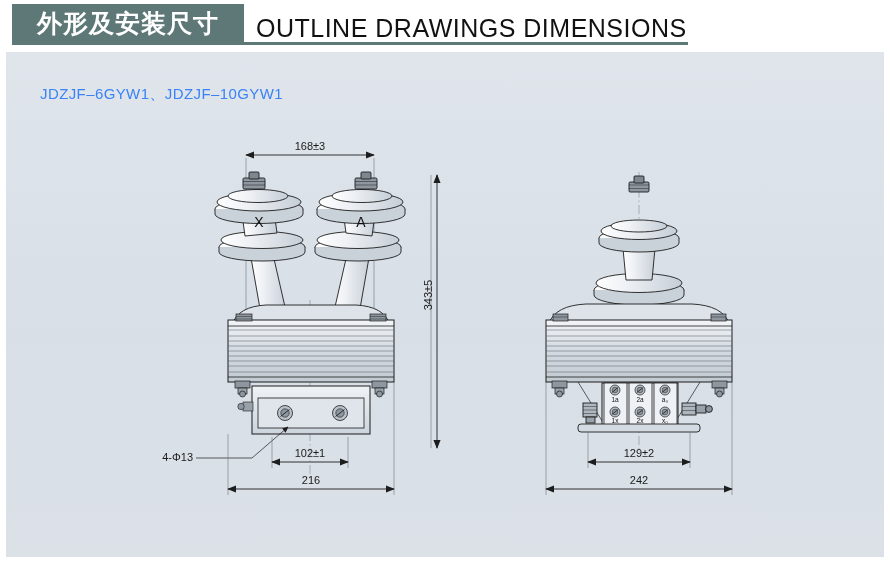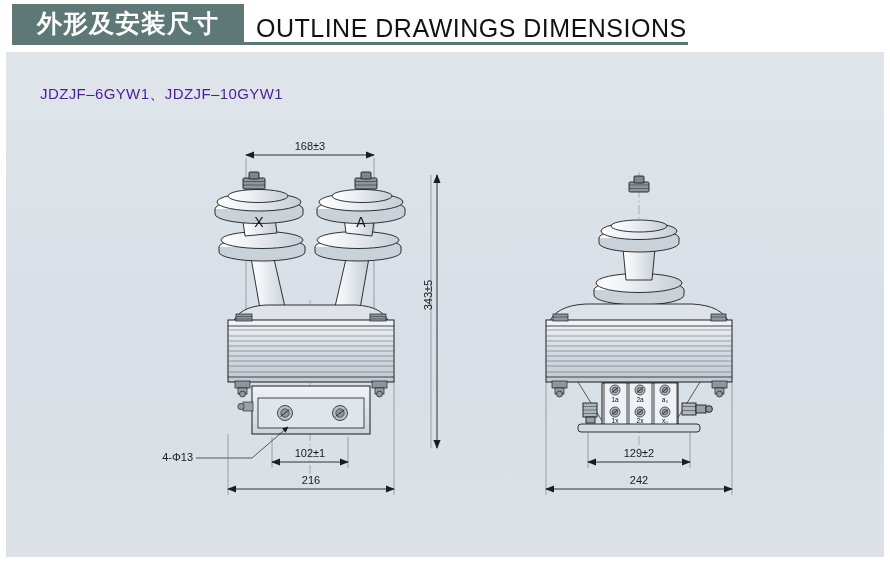--- a/index.html
+++ b/index.html
@@ -33,21 +33,21 @@
     position:absolute;left:12px;top:42px;width:676px;height:3px;background:#5e7878;
   }
 
   
   .panel{
     position:absolute;left:6px;top:52px;width:878px;height:505px;
     background:linear-gradient(180deg,#dfe5eb 0%,#d8dfe6 55%,#dbe1e7 100%);
   }
   .model-label{
     position:absolute;left:40px;top:85px;
-    font-size:15px;color:#4c1d95;letter-spacing:.4px;white-space:nowrap;
+    font-size:15px;color:#3b82f6;letter-spacing:.4px;white-space:nowrap;
   }
 
   svg.draw{position:absolute;left:0;top:0;width:890px;height:563px;pointer-events:none;}
 
   .dimtxt{font-size:11px;fill:#1a1a1a;font-family:"Liberation Sans",sans-serif;}
   .termtxt{font-size:6.5px;fill:#111;font-family:"Liberation Sans",sans-serif;}
   .biglab{font-size:14px;fill:#111;font-family:"Liberation Sans",sans-serif;}
 </style>
 </head>
 <body>

